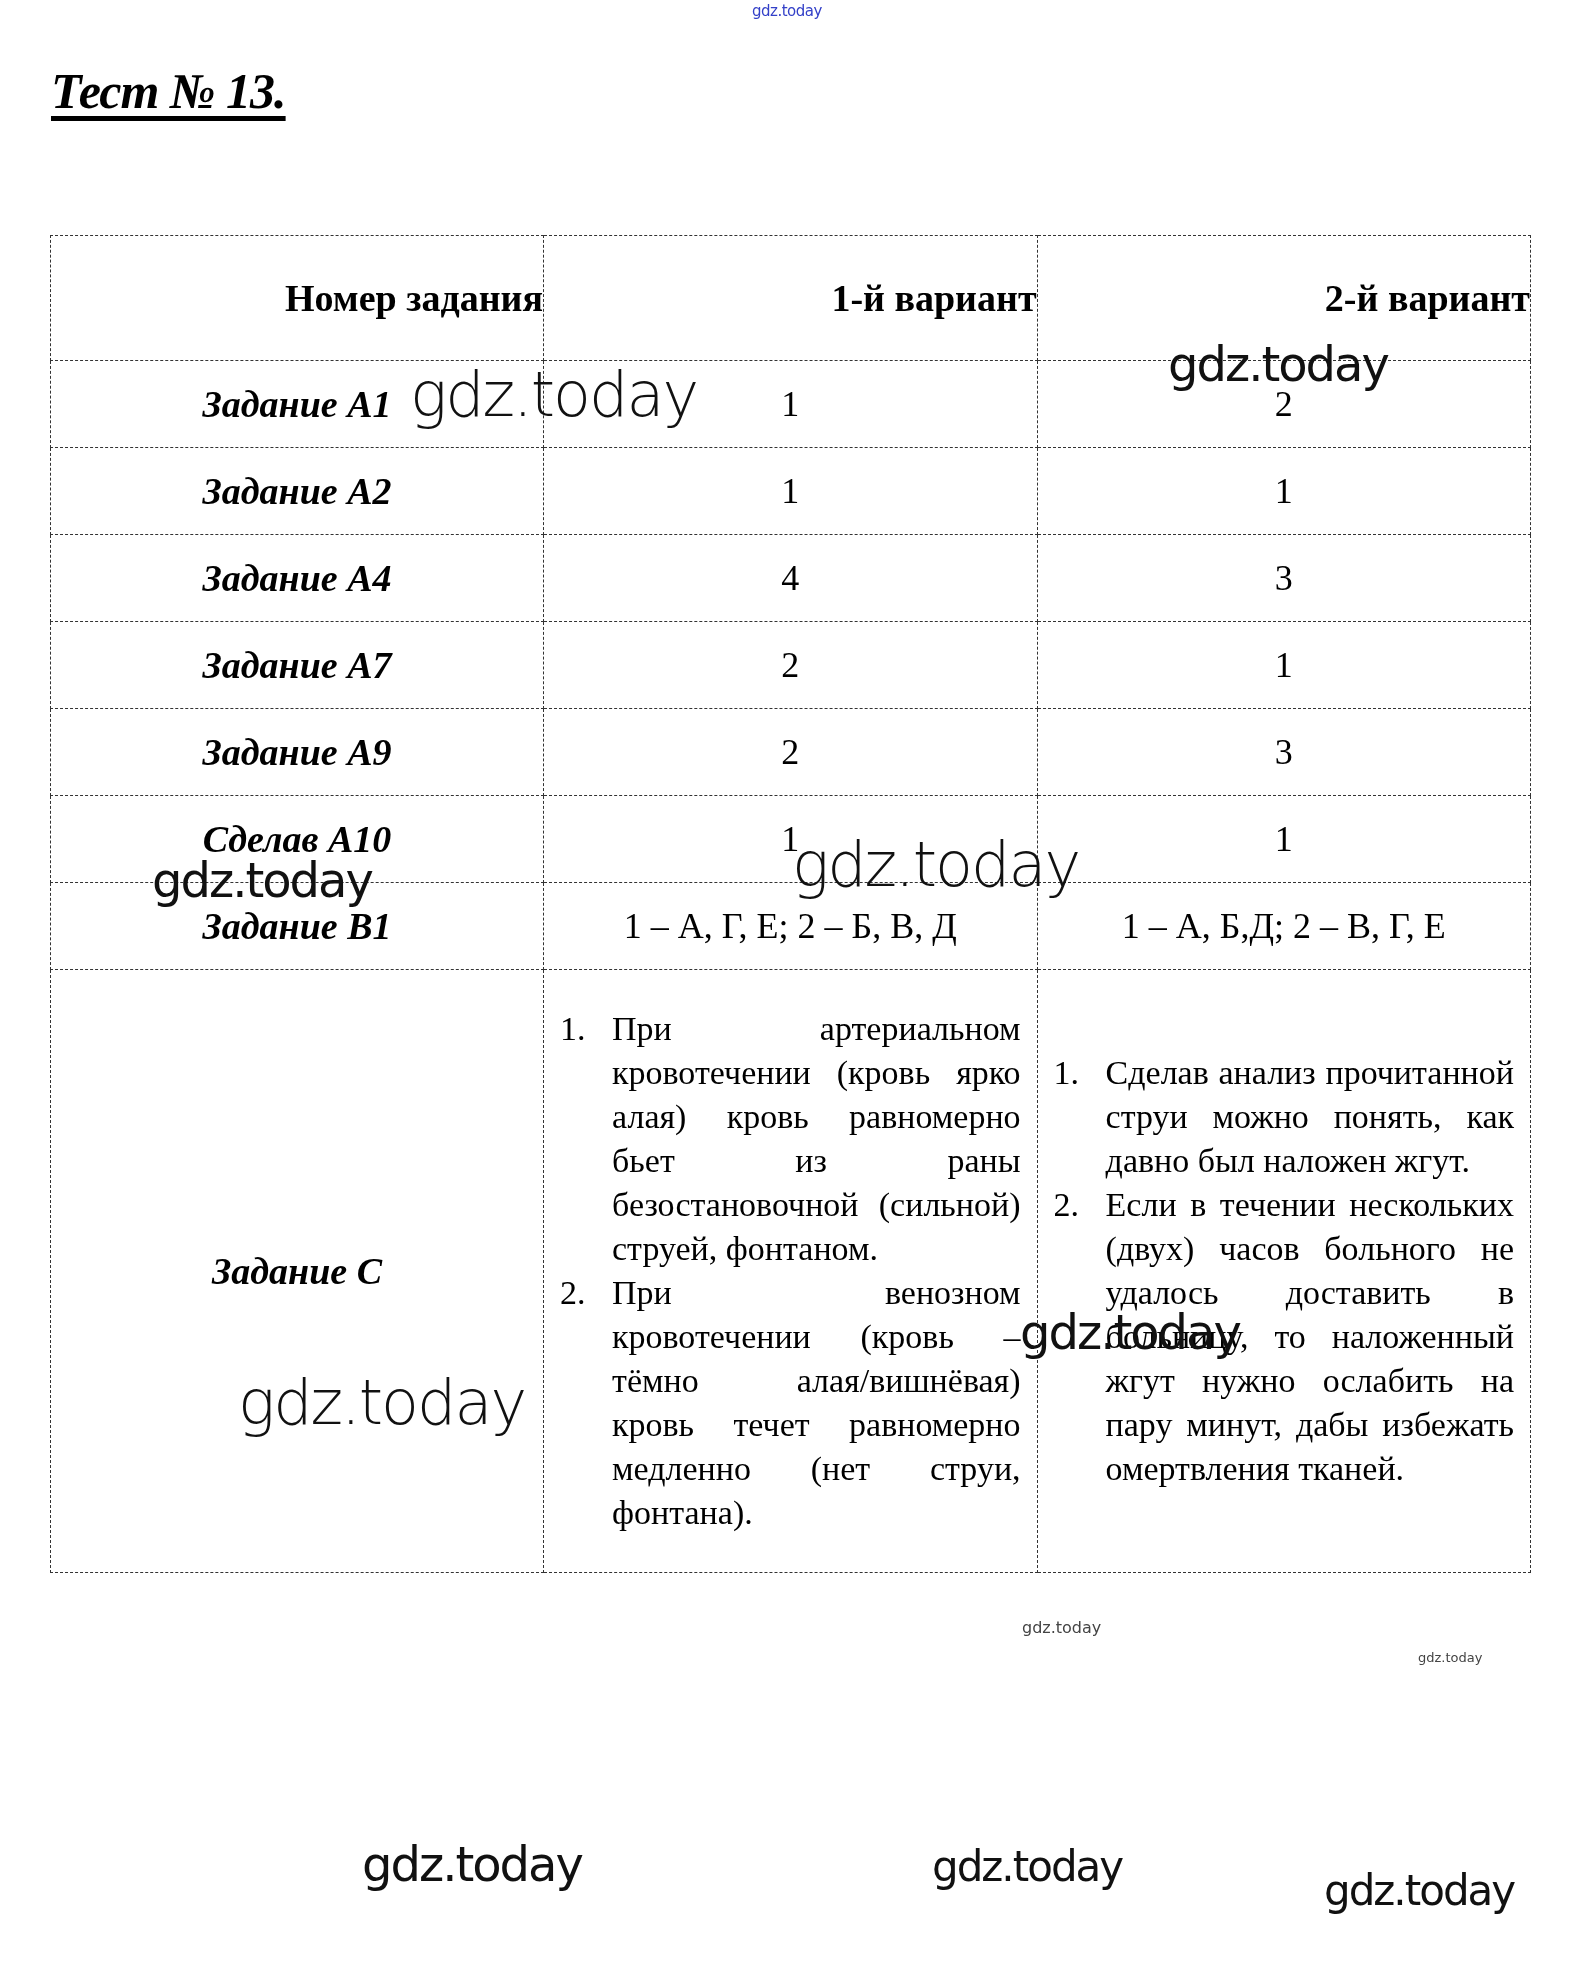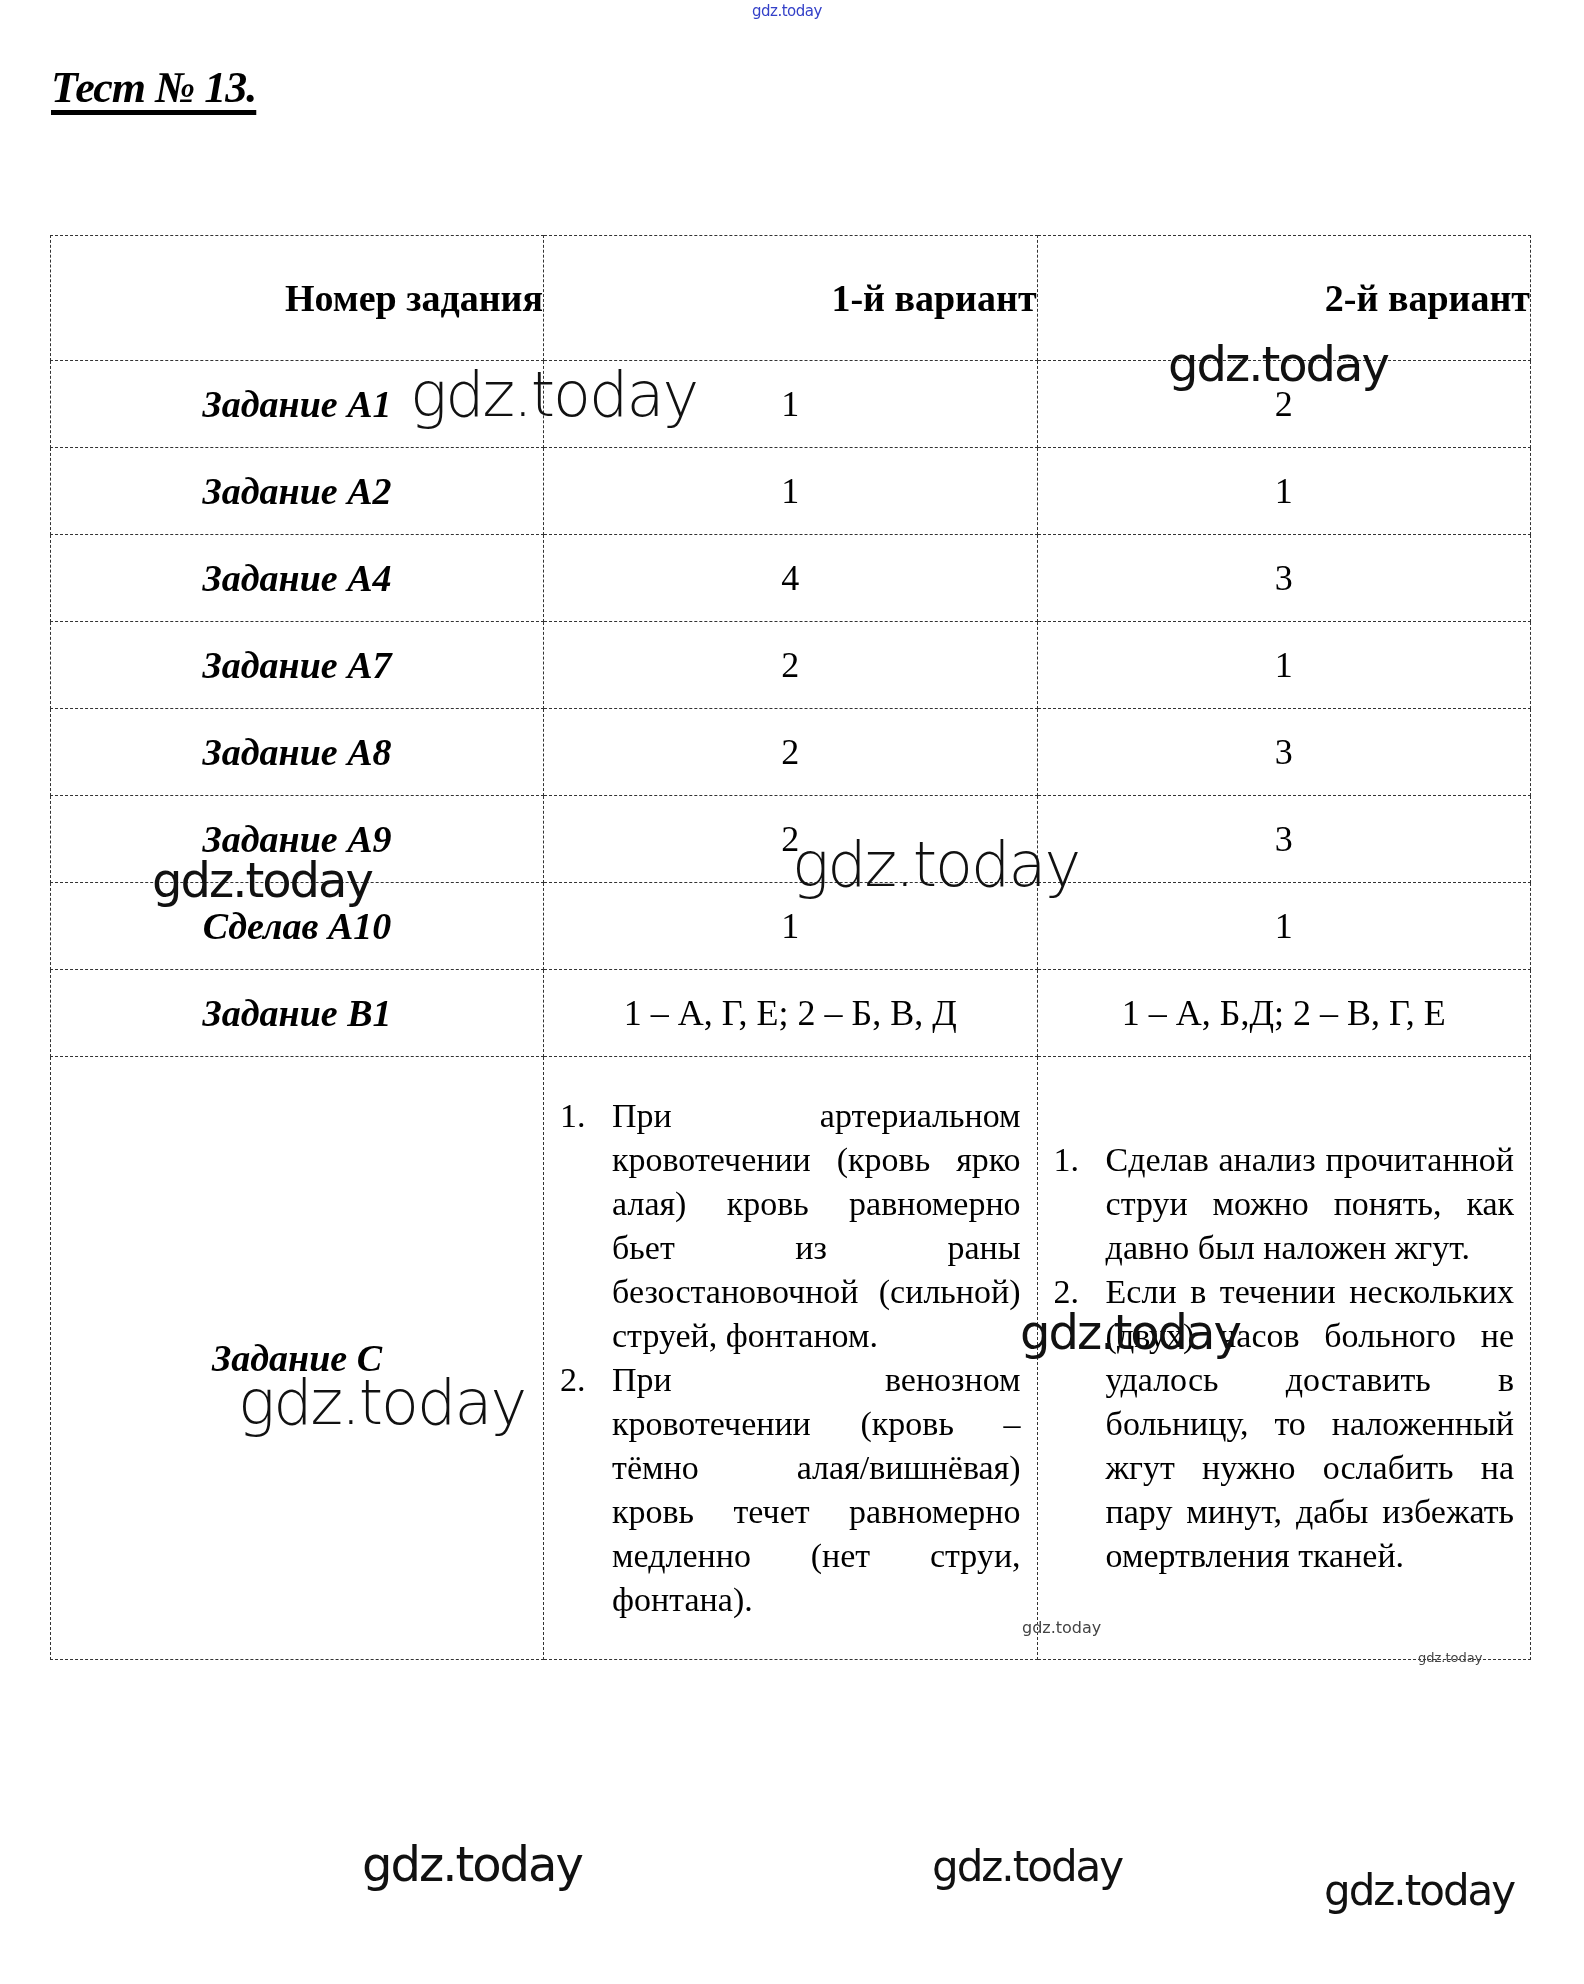--- a/index.html
+++ b/index.html
@@ -1,18 +1,18 @@
 <!DOCTYPE html>
 <html><head>
 <meta charset="utf-8">
 <style>
   html, body { margin: 0; padding: 0; background: #ffffff; }
   body { width: 1584px; height: 1984px; position: relative; overflow: hidden; font-family: "Liberation Serif", serif; color: #000; }
   .top-mark { position: absolute; left: 752px; top: 2px; font-family: "DejaVu Sans", sans-serif; font-size: 15px; color: #3340c8; letter-spacing: -0.5px; }
-  .title { position: absolute; left: 51px; top: 62px; font-family: "Liberation Serif", serif; font-weight: bold; font-style: italic; font-size: 44px; text-decoration: underline; text-decoration-thickness: 5px; text-underline-offset: 8px; letter-spacing: -1px; }
+  .title { position: absolute; left: 51px; top: 62px; font-family: "Liberation Serif", serif; font-weight: bold; font-style: italic; font-size: 50px; text-decoration: underline; text-decoration-thickness: 5px; text-underline-offset: 8px; letter-spacing: -1px; }
   table.answers { position: absolute; left: 50px; top: 235px; width: 1481px; border-collapse: collapse; }
   table.answers td, table.answers th { border: 1.5px dashed #333; padding: 0; text-align: center; vertical-align: middle; }
   table.answers th { height: 124px; font-size: 38px; font-weight: bold; font-family: "Liberation Serif", serif; text-align: right; }
   td.task { font-style: italic; font-weight: bold; font-size: 38px; }
   td.val { font-size: 36px; }
   tr.row td { height: 86px; text-align: center; }
   td.col1 { width: 493px; }
   td.col2 { width: 493px; }
   td.col3 { width: 493px; }
   tr.row-c td { height: 602px; }
@@ -52,25 +52,20 @@
       </tr>
       <tr class="row">
         <td class="task col1">Задание А4</td>
         <td class="val col2">4</td>
         <td class="val col3">3</td>
       </tr>
       <tr class="row">
         <td class="task col1">Задание А7</td>
         <td class="val col2">2</td>
         <td class="val col3">1</td>
-      </tr>
-      <tr class="row">
-        <td class="task col1">Задание А8</td>
-        <td class="val col2">2</td>
-        <td class="val col3">3</td>
       </tr>
       <tr class="row">
         <td class="task col1">Задание А9</td>
         <td class="val col2">2</td>
         <td class="val col3">3</td>
       </tr>
       <tr class="row">
         <td class="task col1">Сделав А10</td>
         <td class="val col2">1</td>
         <td class="val col3">1</td>

